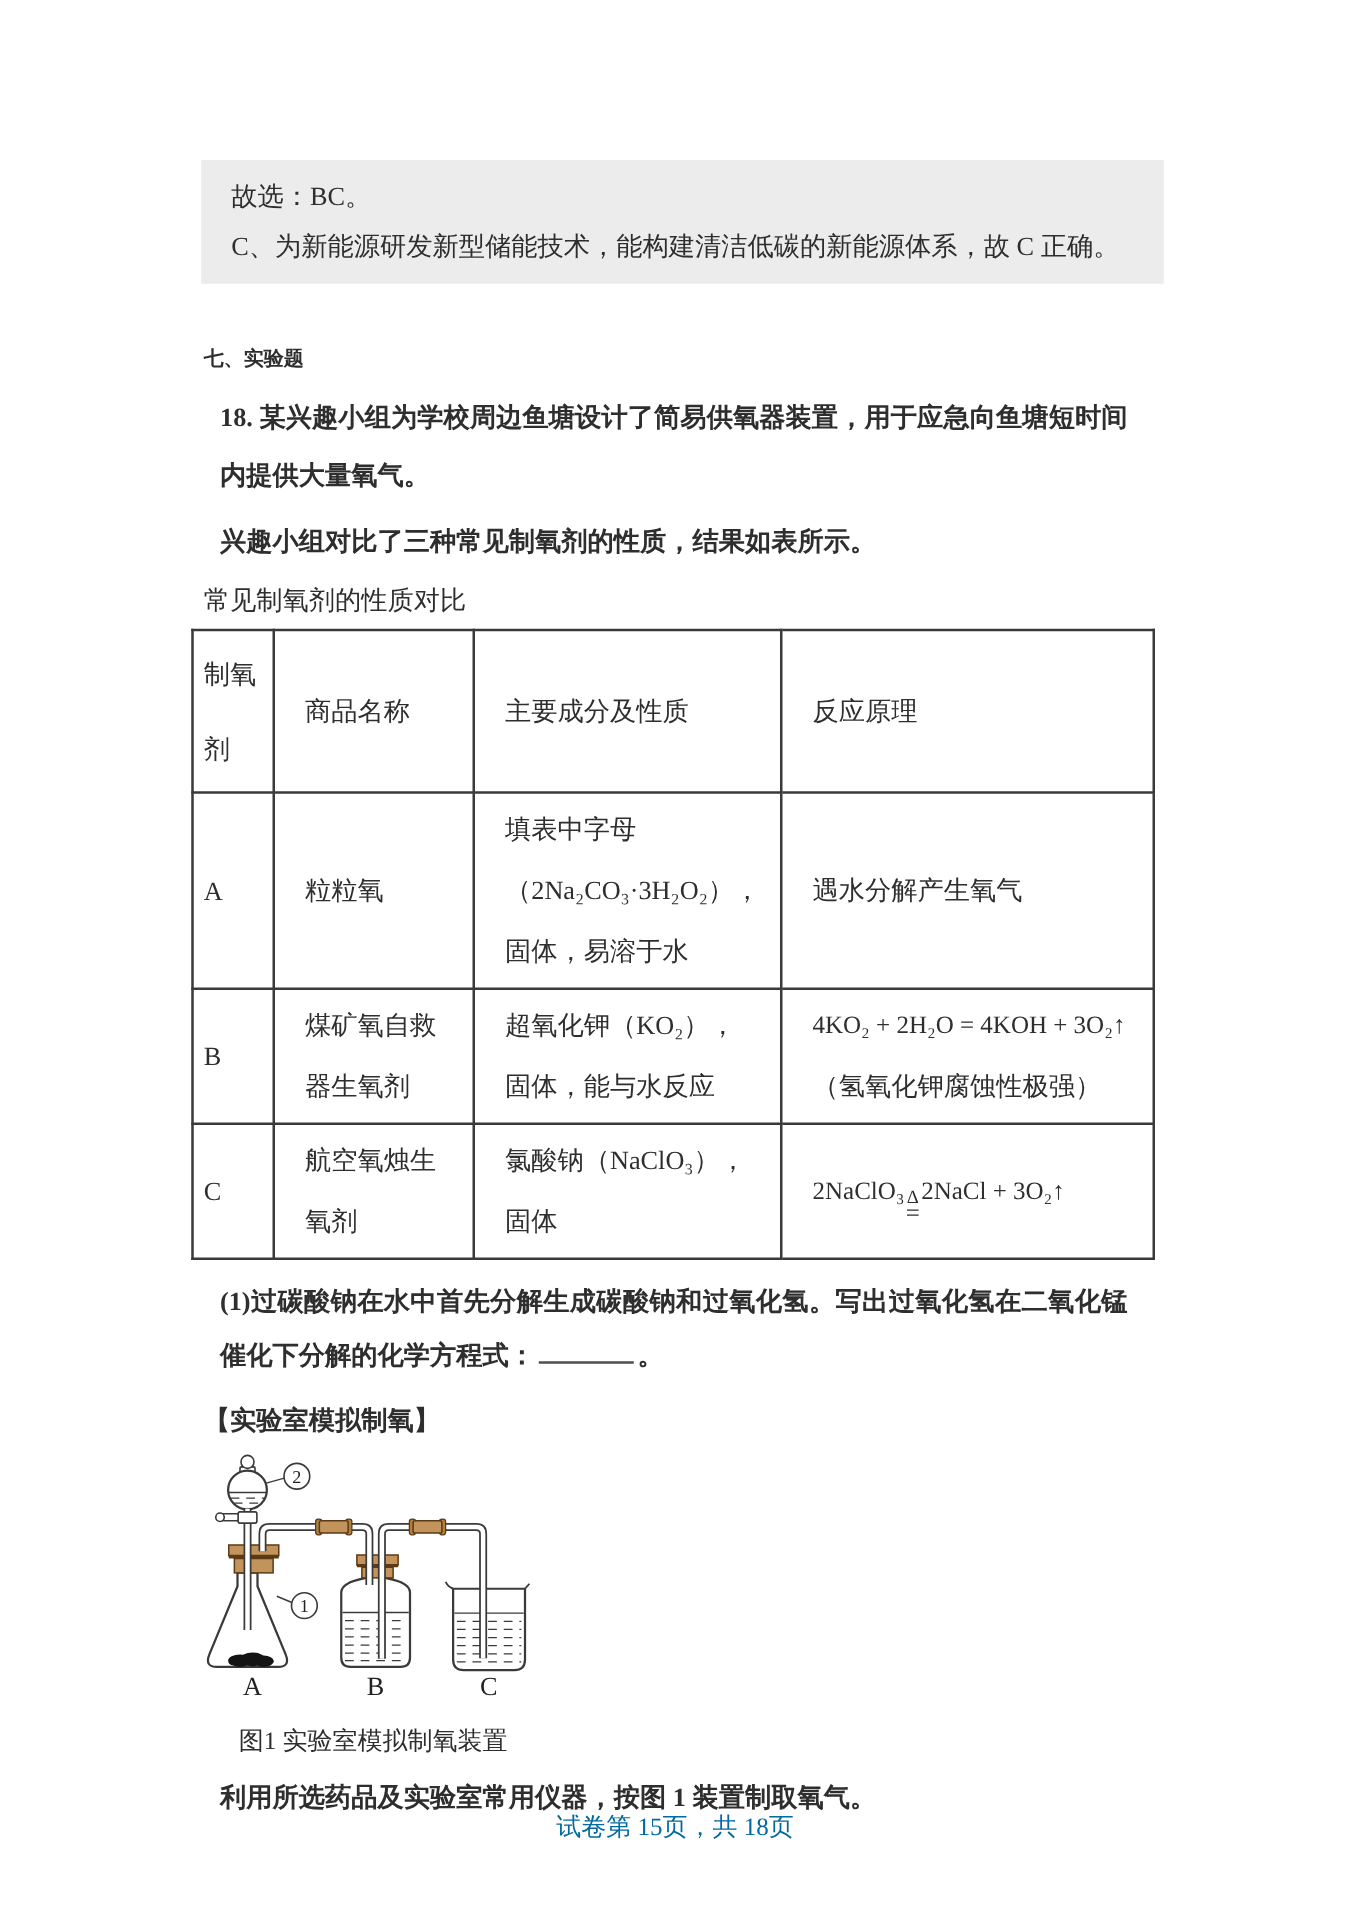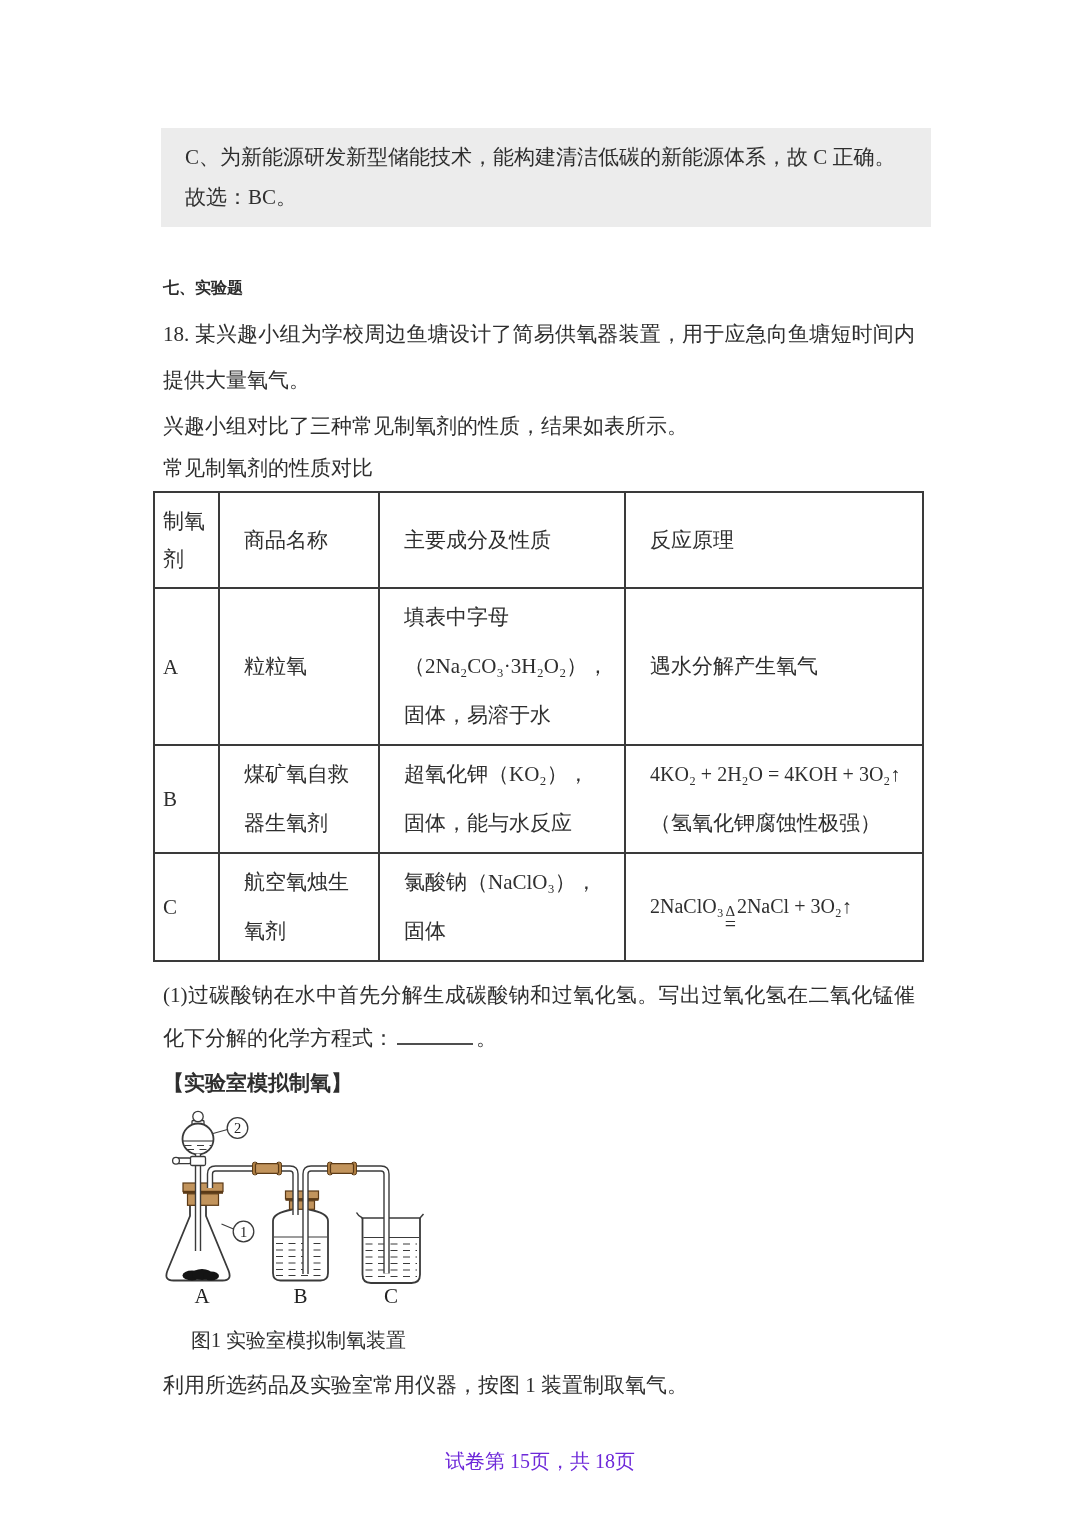--- a/index.html
+++ b/index.html
@@ -7,46 +7,46 @@
     position:relative;width:1080px;height:1527px;margin:0 auto;background:#fff;
     font-family:"Liberation Serif","DejaVu Serif",serif;
     color:var(--text,#2e2e2e);overflow:hidden;
   }
   .content{padding:128px 165px 0 163px;font-size:21px;}
   
   .answer-box{background:var(--answer-bg,#ececec);padding:9px 24px 10px;margin:0 -16px 0 -2px;}
   .answer-box p{margin:0;line-height:40px;font-size:21px;}
   
   .section-heading{font-size:16px;font-weight:bold;line-height:34px;margin:44px 0 0;}
-  .para{margin:0;text-align:justify;}
+  .para{margin:13px;text-align:justify;font-weight:bold;}
   .q-intro{margin-top:6px;line-height:46px;}
   .bracket-heading{font-size:21px;font-weight:bold;line-height:34px;margin-top:6px;}
   .part1-intro{margin-top:6px;line-height:34px;}
   .table-caption{margin-top:8px;line-height:34px;}
   
   table.oxy{border-collapse:collapse;margin:6px 0 0 -10px;table-layout:fixed;width:769px;}
   table.oxy td{border:2px solid var(--table-border,#3a3a3a);padding:4px 24px;vertical-align:middle;
     font-size:21px;line-height:49px;}
   table.oxy tr.hdr{height:96px;}
   table.oxy tr.rA,table.oxy tr.rB{height:98px;}
   table.oxy tr.rC{height:70px;}
-  table.oxy td.c1{padding:4px 8px;line-height:38px;margin-top:36px;}
+  table.oxy td.c1{padding:4px 8px;line-height:60px;margin-top:36px;}
   .formula{font-size:20px;white-space:nowrap;line-height:49px;}
   .delta-stack{display:inline-flex;flex-direction:column;align-items:center;vertical-align:-3px;margin:0 1px;}
   .delta-stack .delta{font-size:15px;line-height:11px;display:block;}
   .delta-stack .d-eq{font-size:20px;line-height:15px;display:block;}
   
   .q-para{margin-top:12px;line-height:43px;}
   .q-para2{margin-top:0;line-height:43px;}
   .blank{display:inline-block;width:76px;height:15px;border-bottom:2px solid #4f4f4f;margin:0 3px;}
   
   .diagram-wrap{margin:4px 0 0 -13px;}
   .fig-caption{margin:0 0 0 28px;font-size:20px;line-height:32px;}
   .closing{margin-top:8px;line-height:43px;}
-  .footer{position:absolute;left:0;right:0;bottom:52px;text-align:center;font-size:20px;color:#6d28d9;}
+  .footer{position:absolute;left:0;right:0;bottom:52px;text-align:center;font-size:20px;color:#0369a1;}
   
   .vessel{fill:#fff;stroke:var(--line,#3a3a3a);stroke-width:1.8;stroke-linejoin:round;}
   .vessel2{fill:#fff;stroke:var(--line,#3a3a3a);stroke-width:1.3;stroke-linejoin:round;}
   .rim{fill:none;stroke:var(--line,#3a3a3a);stroke-width:1.5;}
   .wline{fill:none;stroke:var(--line,#3a3a3a);stroke-width:1.1;}
   .wdash{fill:none;stroke:var(--line,#3a3a3a);stroke-width:1;stroke-dasharray:7 5.5;}
   .tube-o{fill:none;stroke:var(--line,#3a3a3a);stroke-width:6.4;}
   .tube-i{fill:none;stroke:#ffffff;stroke-width:3.6;}
   .cork{fill:var(--cork,#c2945c);stroke:var(--cork-dark,#5b3a16);stroke-width:1.2;}
   .corkband{fill:var(--cork-dark,#5b3a16);stroke:none;}
@@ -56,22 +56,22 @@
   .numlab{font-family:"Liberation Serif","DejaVu Serif",serif;font-size:14.5px;fill:#222;text-anchor:middle;}
   .letter{font-family:"Liberation Serif","DejaVu Serif",serif;font-size:21px;fill:#222;text-anchor:middle;}
 </style>
 </head>
 <body>
 
 <div class="page">
   <div class="content">
 
     <div class="answer-box">
+      <p>故选：BC。</p>
       <p>C、为新能源研发新型储能技术，能构建清洁低碳的新能源体系，故 C 正确。</p>
-      <p>故选：BC。</p>
     </div>
 
     <div class="section-heading">七、实验题</div>
 
     <p class="para q-intro">18. 某兴趣小组为学校周边鱼塘设计了简易供氧器装置，用于应急向鱼塘短时间内提供大量氧气。</p>
 
 
     <p class="para part1-intro">兴趣小组对比了三种常见制氧剂的性质，结果如表所示。</p>
 
     <div class="table-caption">常见制氧剂的性质对比</div>

